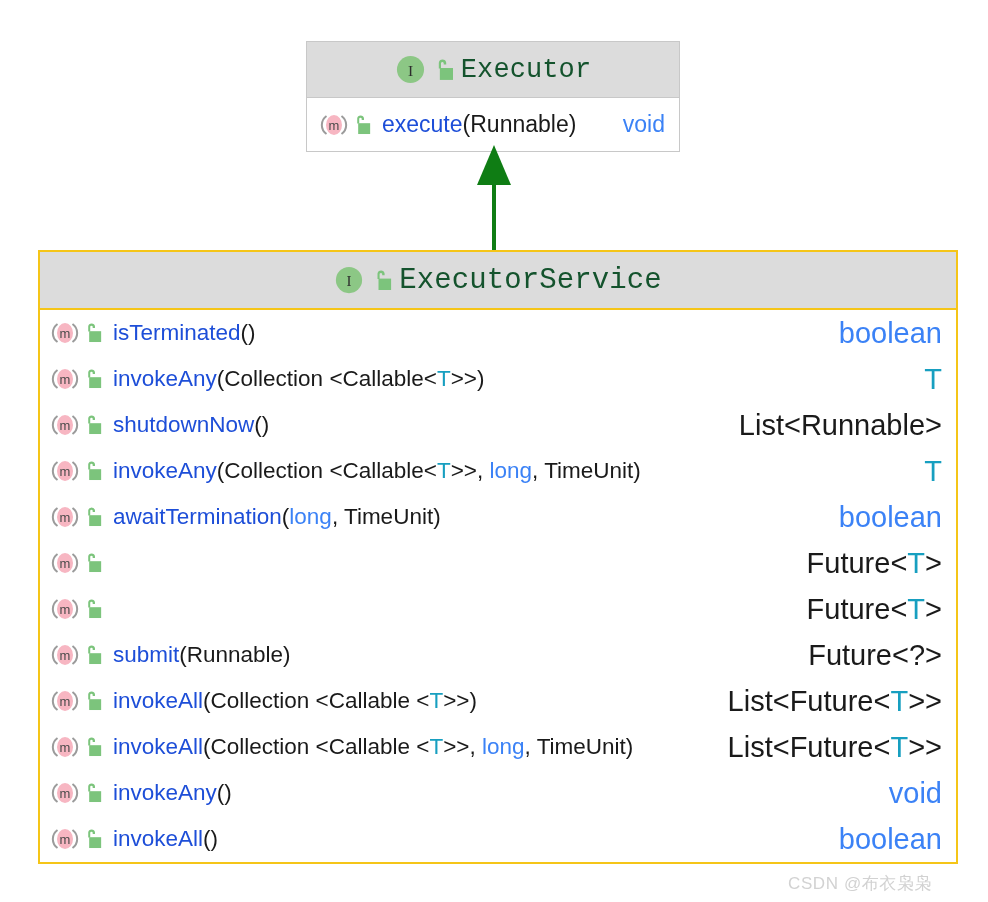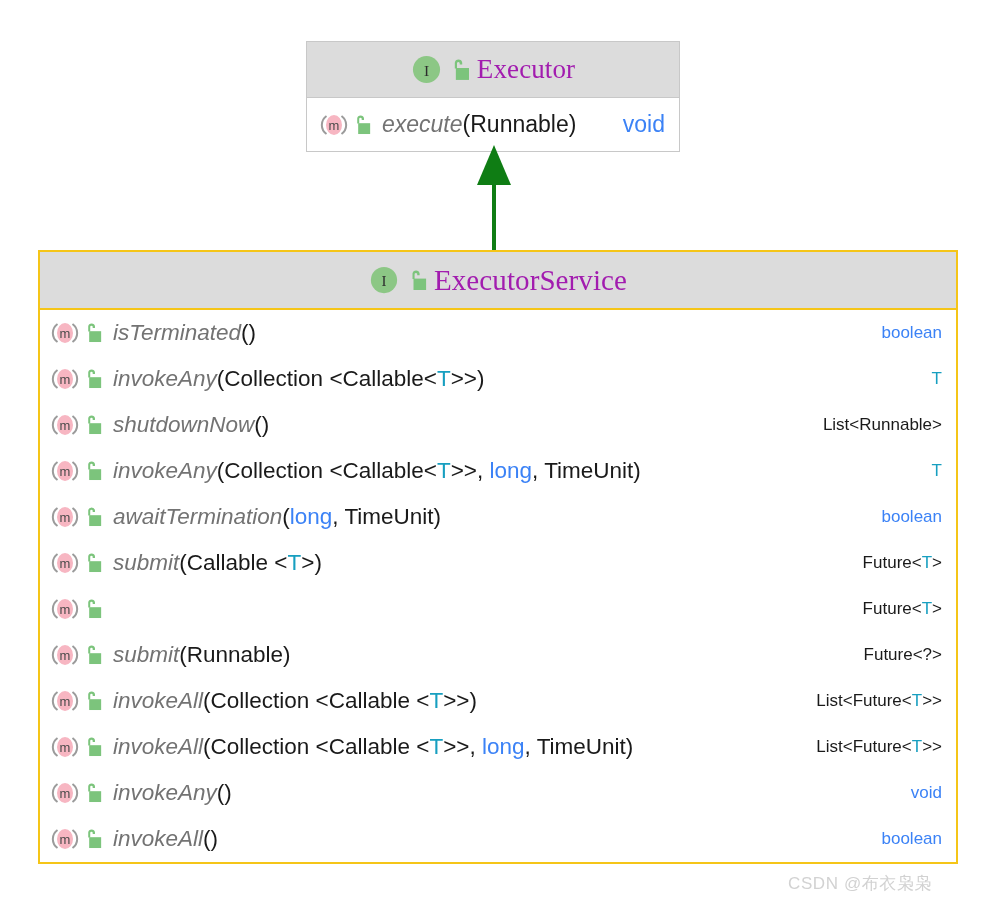--- a/index.html
+++ b/index.html
@@ -20,41 +20,41 @@
   .uml-header {
     background: #dcdcdc;
     display: flex; align-items: center; justify-content: center;
     gap: 7px;
     width: 100%;
   }
   .uml-box.plain .uml-header { border-bottom: 1px solid #c8c8c8; height: 56px; }
   .uml-box.selected .uml-header { border-bottom: 2px solid #f5c518; height: 58px; }
 
   .uml-title {
-    font-size: 29px; color: #a21caf; letter-spacing: 0.1px;
-    font-family: Liberation Serif, serif;
+    font-size: 29px; color: #14532d; letter-spacing: 0.1px;
+    font-family: Liberation Mono, monospace;
   }
   .uml-box.plain .uml-title { font-size: 27px; }
 
   .members { width: 100%; }
 
   .member-row {
     display: flex; align-items: center;
     height: 46px;
     padding: 0 14px 0 10px;
     white-space: nowrap;
   }
   .uml-box.plain .member-row { height: 53px; padding: 0 14px 0 12px; }
 
   .sig { font-size: 22.5px; flex: 0 1 auto; overflow: hidden; }
-  .ret { font-size: 17px; margin-left: auto; padding-left: 10px; }
+  .ret { font-size: 29px; margin-left: auto; padding-left: 10px; }
   .uml-box.plain .sig, .uml-box.plain .ret { font-size: 23px; }
 
   
-  .t-name   { color: #737373; font-style: italic; }
+  .t-name   { color: #1d4ed8; }
   .t-plain  { color: #1a1a1a; }
   .t-kw     { color: #3b82f6; }
   .t-gen    { color: #179fc0; }
 
   
   .icon { display: inline-block; flex: 0 0 auto; line-height: 0; }
   .icon-m { width: 30px; height: 28px; margin-right: 3px; }
   .icon-lock { width: 19px; height: 22px; margin-right: 11px; }
   .icon-i { width: 31px; height: 31px; }
   .icon-lock-hdr { width: 20px; height: 23px; }
@@ -214,21 +214,20 @@
           <span class="icon icon-m"><svg viewBox="0 0 30 28" width="30" height="28">
               <ellipse cx="15" cy="14" rx="8" ry="10" fill="#f7b6c2"></ellipse>
               <path d="M7.5 5 A11 11 0 0 0 7.5 23" stroke="#9b9b9b" stroke-width="2" fill="none"></path>
               <path d="M22.5 5 A11 11 0 0 1 22.5 23" stroke="#9b9b9b" stroke-width="2" fill="none"></path>
               <text x="15" y="19" text-anchor="middle" font-size="13" font-family="Liberation Sans, sans-serif" fill="#4a4a4a">m</text>
             </svg></span>
           <span class="icon icon-lock"><svg viewBox="0 0 20 23" width="19" height="22">
               <path d="M5.5 10 L5.5 4.5 A3.6 3.6 0 0 1 12.6 4.5 L12.6 6.2 L10.2 6.2 L10.2 4.7 A1.5 1.5 0 0 0 7.6 4.7 L7.6 10 Z" fill="#7cc47c"></path>
               <rect x="6.5" y="9.6" width="12.6" height="11.4" fill="#7cc47c"></rect>
             </svg></span>
-          <span class="sig"><span class="t-name">submit</span><span class="t-plain">(</span><span class="t-plain">Callable </span><span class="t-plain">&lt;</span><span class="t-gen">T</span><span class="t-plain">&gt;</span><span class="t-plain">)</span></span>
           <span class="ret"><span class="t-plain">Future&lt;</span><span class="t-gen">T</span><span class="t-plain">&gt;</span></span>
         </div>
         <div class="member-row">
           <span class="icon icon-m"><svg viewBox="0 0 30 28" width="30" height="28">
               <ellipse cx="15" cy="14" rx="8" ry="10" fill="#f7b6c2"></ellipse>
               <path d="M7.5 5 A11 11 0 0 0 7.5 23" stroke="#9b9b9b" stroke-width="2" fill="none"></path>
               <path d="M22.5 5 A11 11 0 0 1 22.5 23" stroke="#9b9b9b" stroke-width="2" fill="none"></path>
               <text x="15" y="19" text-anchor="middle" font-size="13" font-family="Liberation Sans, sans-serif" fill="#4a4a4a">m</text>
             </svg></span>
           <span class="icon icon-lock"><svg viewBox="0 0 20 23" width="19" height="22">

